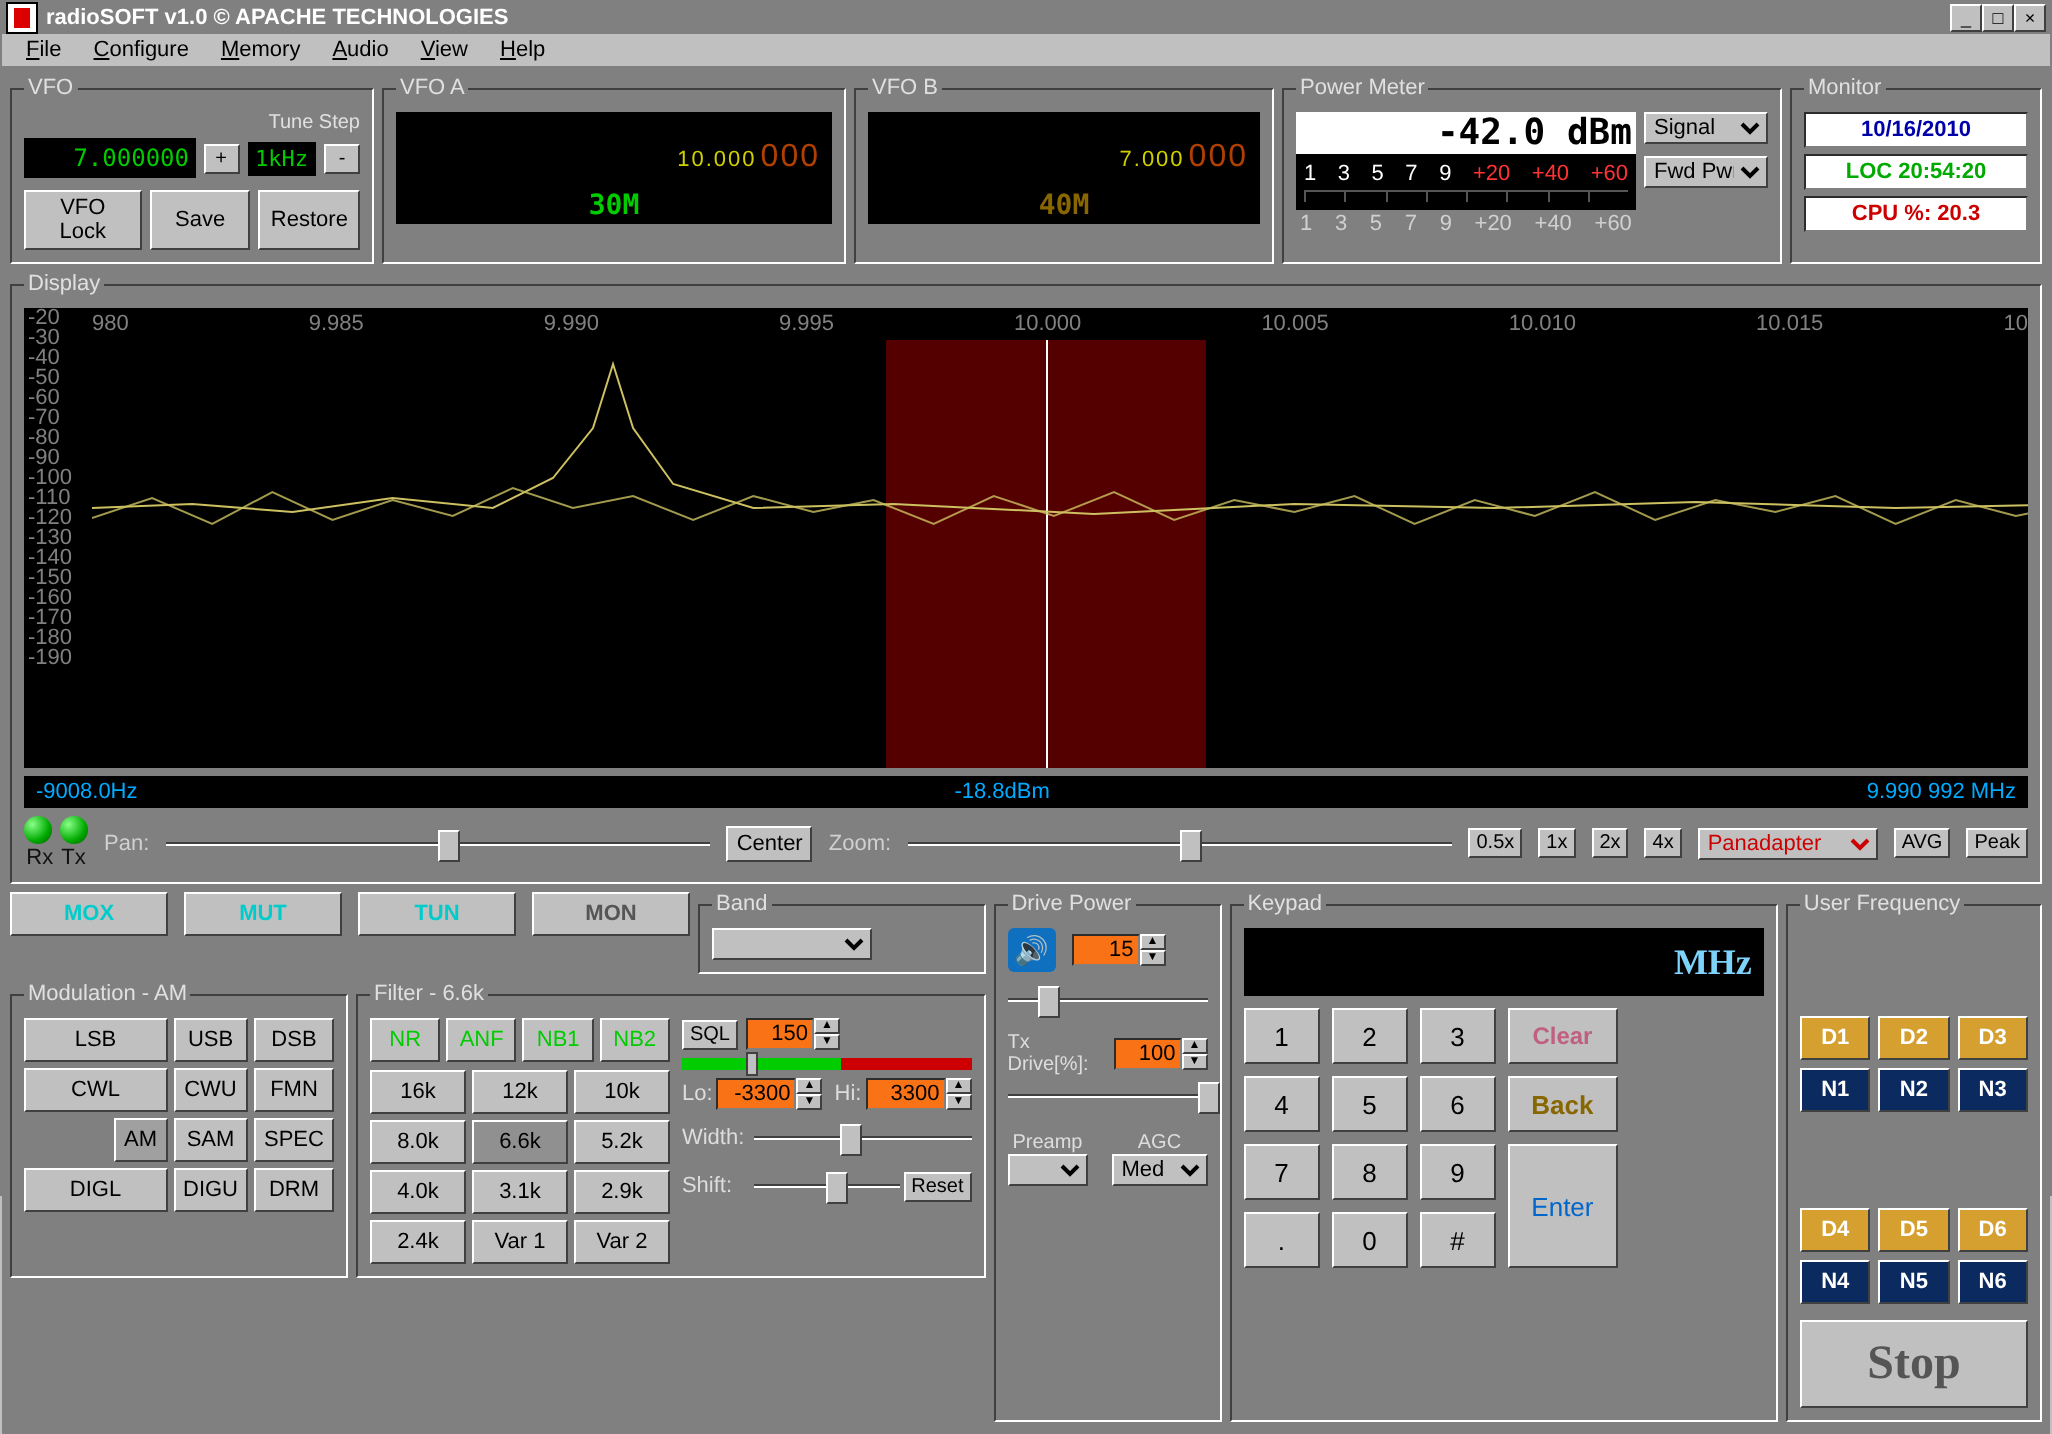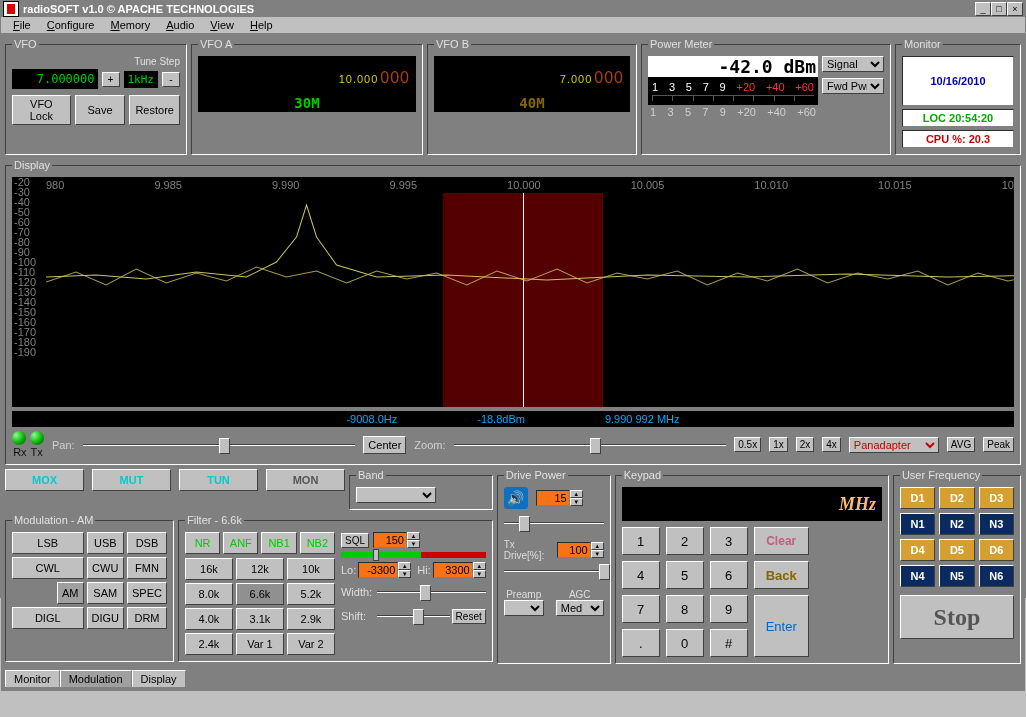--- a/index.html
+++ b/index.html
@@ -42,21 +42,21 @@
 .power-panel { width: 250px; }
 .monitor-panel { flex: 1; }
 
 
 .display-panel { flex: 1; display:flex; flex-direction:column; }
 .spectrum { background: #000; height: 230px; position: relative; overflow: hidden; }
 .spectrum .y-labels { position: absolute; left: 2px; top: 0; color: #808080; font-size: 9px; line-height: 10px; }
 .spectrum .x-labels { position: absolute; top: 2px; left: 34px; right: 0; color: #808080; font-size: 10px; display:flex; justify-content:space-between; }
 .spectrum .passband { position:absolute; top:16px; bottom:0; background:#5a0000; opacity:0.95; }
 .spectrum .vline { position:absolute; top:16px; bottom:0; width:1px; background:#fff; }
-.readout { background:#000; color:#0af; font-family:Consolas,monospace; padding:2px 6px; display:flex; justify-content:center; gap:80px; margin-top:4px; font-size:11px; }
+.readout { background:#000; color:#0af; font-family:Consolas,monospace; padding:2px 6px; display:flex; justify-content:space-between; gap:80px; margin-top:4px; font-size:11px; }
 
 .slider { height: 20px; position:relative; background:transparent; }
 .slider .track { position:absolute; left:0; right:0; top:9px; height:2px; background:#404040; border-bottom:1px solid #fff; }
 .slider .thumb { position:absolute; top:3px; width:11px; height:16px; background:#c0c0c0; border:1px solid #fff; border-right-color:#404040; border-bottom-color:#404040; cursor:pointer; }
 
 
 .bottom { display:flex; gap:4px; }
 .bottom-left { flex:1; display:flex; flex-direction:column; gap:4px; }
 .mode-row { display:flex; gap:8px; }
 .mode-row .btn { flex:1; height:22px; font-weight:bold; color:#0cc; }
@@ -64,26 +64,26 @@
 .grid-btns { display:grid; gap:3px; }
 .grid-btns .btn { height:22px; }
 
 .key-panel { width:290px; }
 .keypad { display:grid; grid-template-columns: 38px 38px 38px 55px; gap:6px; }
 .keypad .btn { height:28px; font-size:13px; }
 .keypad .op { color:#c06080; font-weight:bold; font-size:12px;}
 .keypad .enter { color:#06c; }
 .keypad .back { color:#886600;font-weight:bold; }
 .key-display { background:#000; height:34px; display:flex; justify-content:flex-end; align-items:center; padding:0 6px; }
-.key-display .mhz { color:#fdba74; font-style:italic; font-family:Georgia,serif; font-size:18px; font-weight:bold;}
+.key-display .mhz { color:#7dd3fc; font-family:Georgia,serif; font-size:18px; font-weight:bold;}
 
 .ufreq-panel { width:135px; }
 .ufreq-grid { display:grid; grid-template-columns:1fr 1fr 1fr; gap:4px; }
 .ufreq-grid .btn { height:22px; font-weight:bold; }
-.ufreq-grid .d { background:#d5a030; color:#fff; }
+.ufreq-grid .d { background:#d5a030; color:#fff;margin-top:44px; }
 .ufreq-grid .n { background:#0a2a60; color:#fff; }
 .stop-btn { background:#c0c0c0; height:44px; font-family:Georgia,serif; font-size:24px; font-weight:bold; color:#555; width:100%; margin-top:8px;}
 
 select { background:#c0c0c0; border:1px solid #404040; border-top-color:#fff; border-left-color:#fff; font-size:11px; }
 .spin { display:inline-flex; align-items:center; }
 .spin input { width:34px; background:#f97316; border:1px inset #808080; text-align:right; padding:1px 2px; font-size:11px;}
 .spin .arrows { display:flex; flex-direction:column; }
 .spin .arrows button { width:13px; height:8px; font-size:6px; line-height:4px; background:#c0c0c0; border:1px solid #fff; border-right-color:#404040; border-bottom-color:#404040;}
 
 .tabs { display:flex; gap:0; margin-top:2px; }
@@ -200,21 +200,21 @@
           </div>
           <div style="display:flex;flex-direction:column;gap:6px;width:62px;">
             <select><option>Signal</option></select>
             <select><option>Fwd Pwr</option></select>
           </div>
         </div>
       </fieldset>
 
       <fieldset class="inset monitor-panel">
         <legend>Monitor</legend>
-        <div style="background:#fff;color:#00a;text-align:center;font-weight:bold;padding:18px;border:1px inset #808080;margin-bottom:3px;">10/16/2010</div>
+        <div style="background:#fff;color:#00a;text-align:center;font-weight:bold;padding:2px;border:1px inset #808080;margin-bottom:3px;">10/16/2010</div>
         <div style="background:#fff;color:#0a0;text-align:center;font-weight:bold;padding:2px;border:1px inset #808080;margin-bottom:3px;">LOC 20:54:20</div>
         <div style="background:#fff;color:#c00;text-align:center;font-weight:bold;padding:2px;border:1px inset #808080;">CPU %: 20.3</div>
       </fieldset>
     </div>
 
     <fieldset class="inset display-panel">
       <legend>Display</legend>
       <div class="spectrum">
         <div class="y-labels">
           <div>-20</div>

